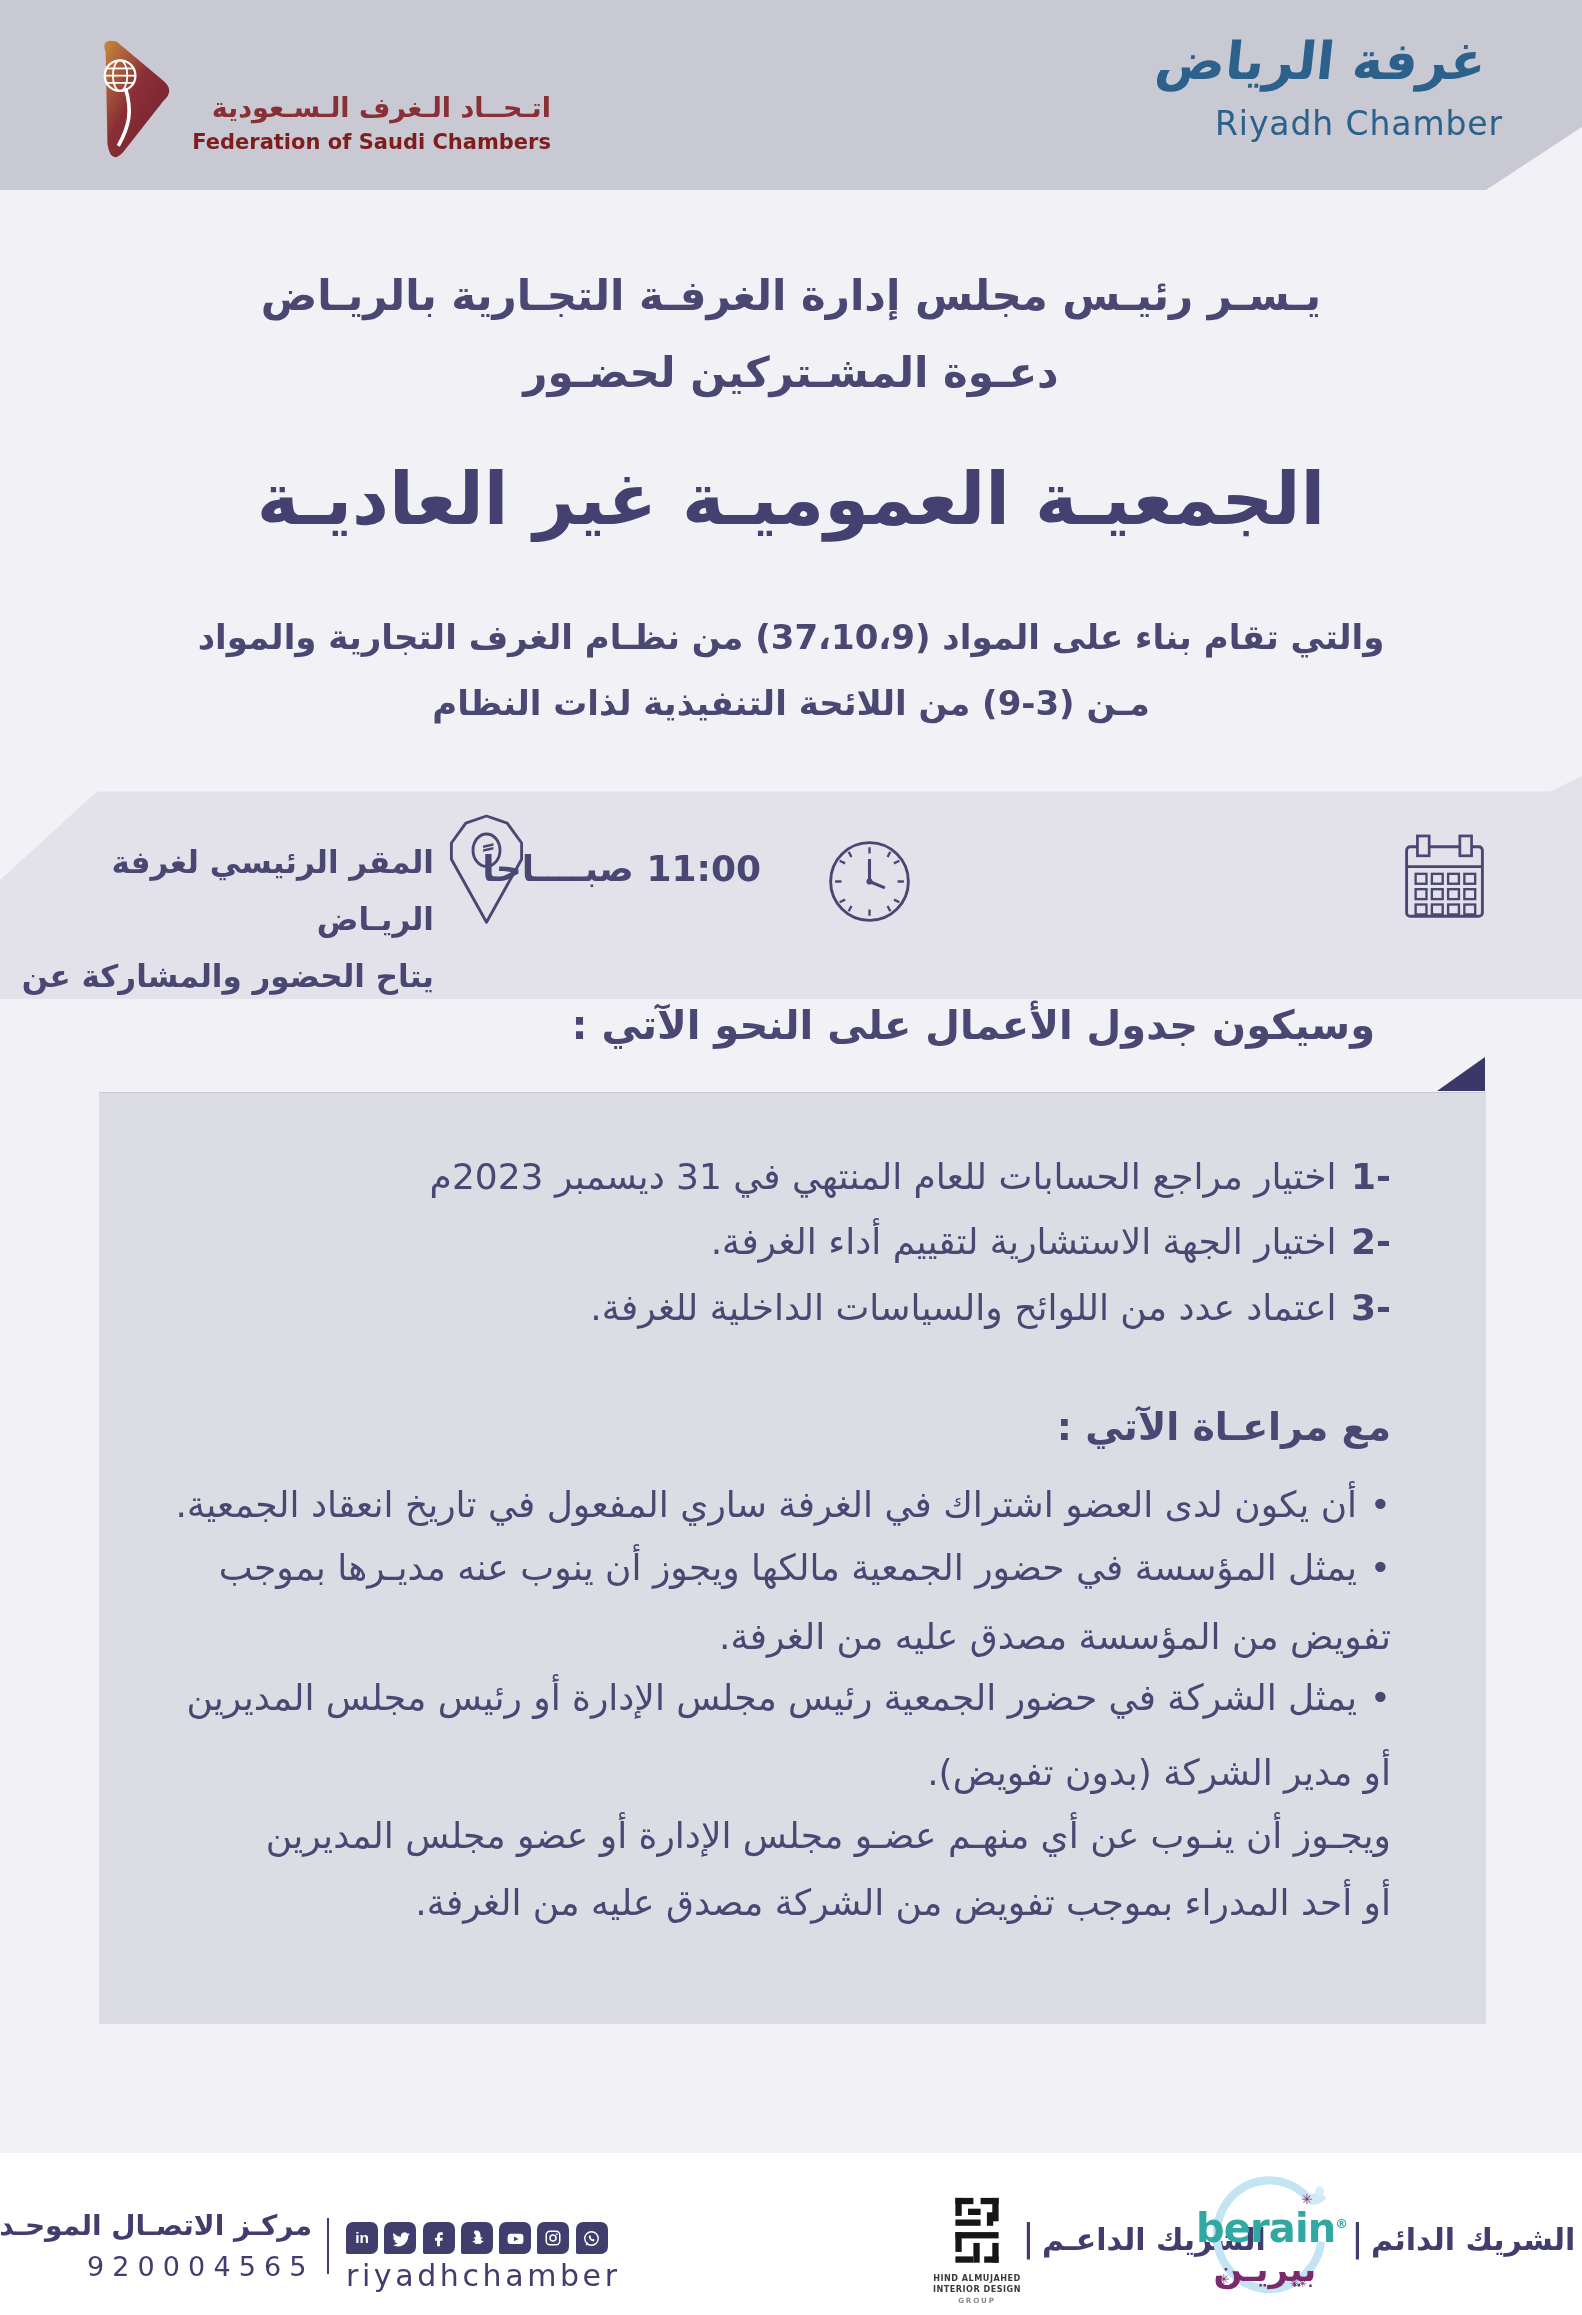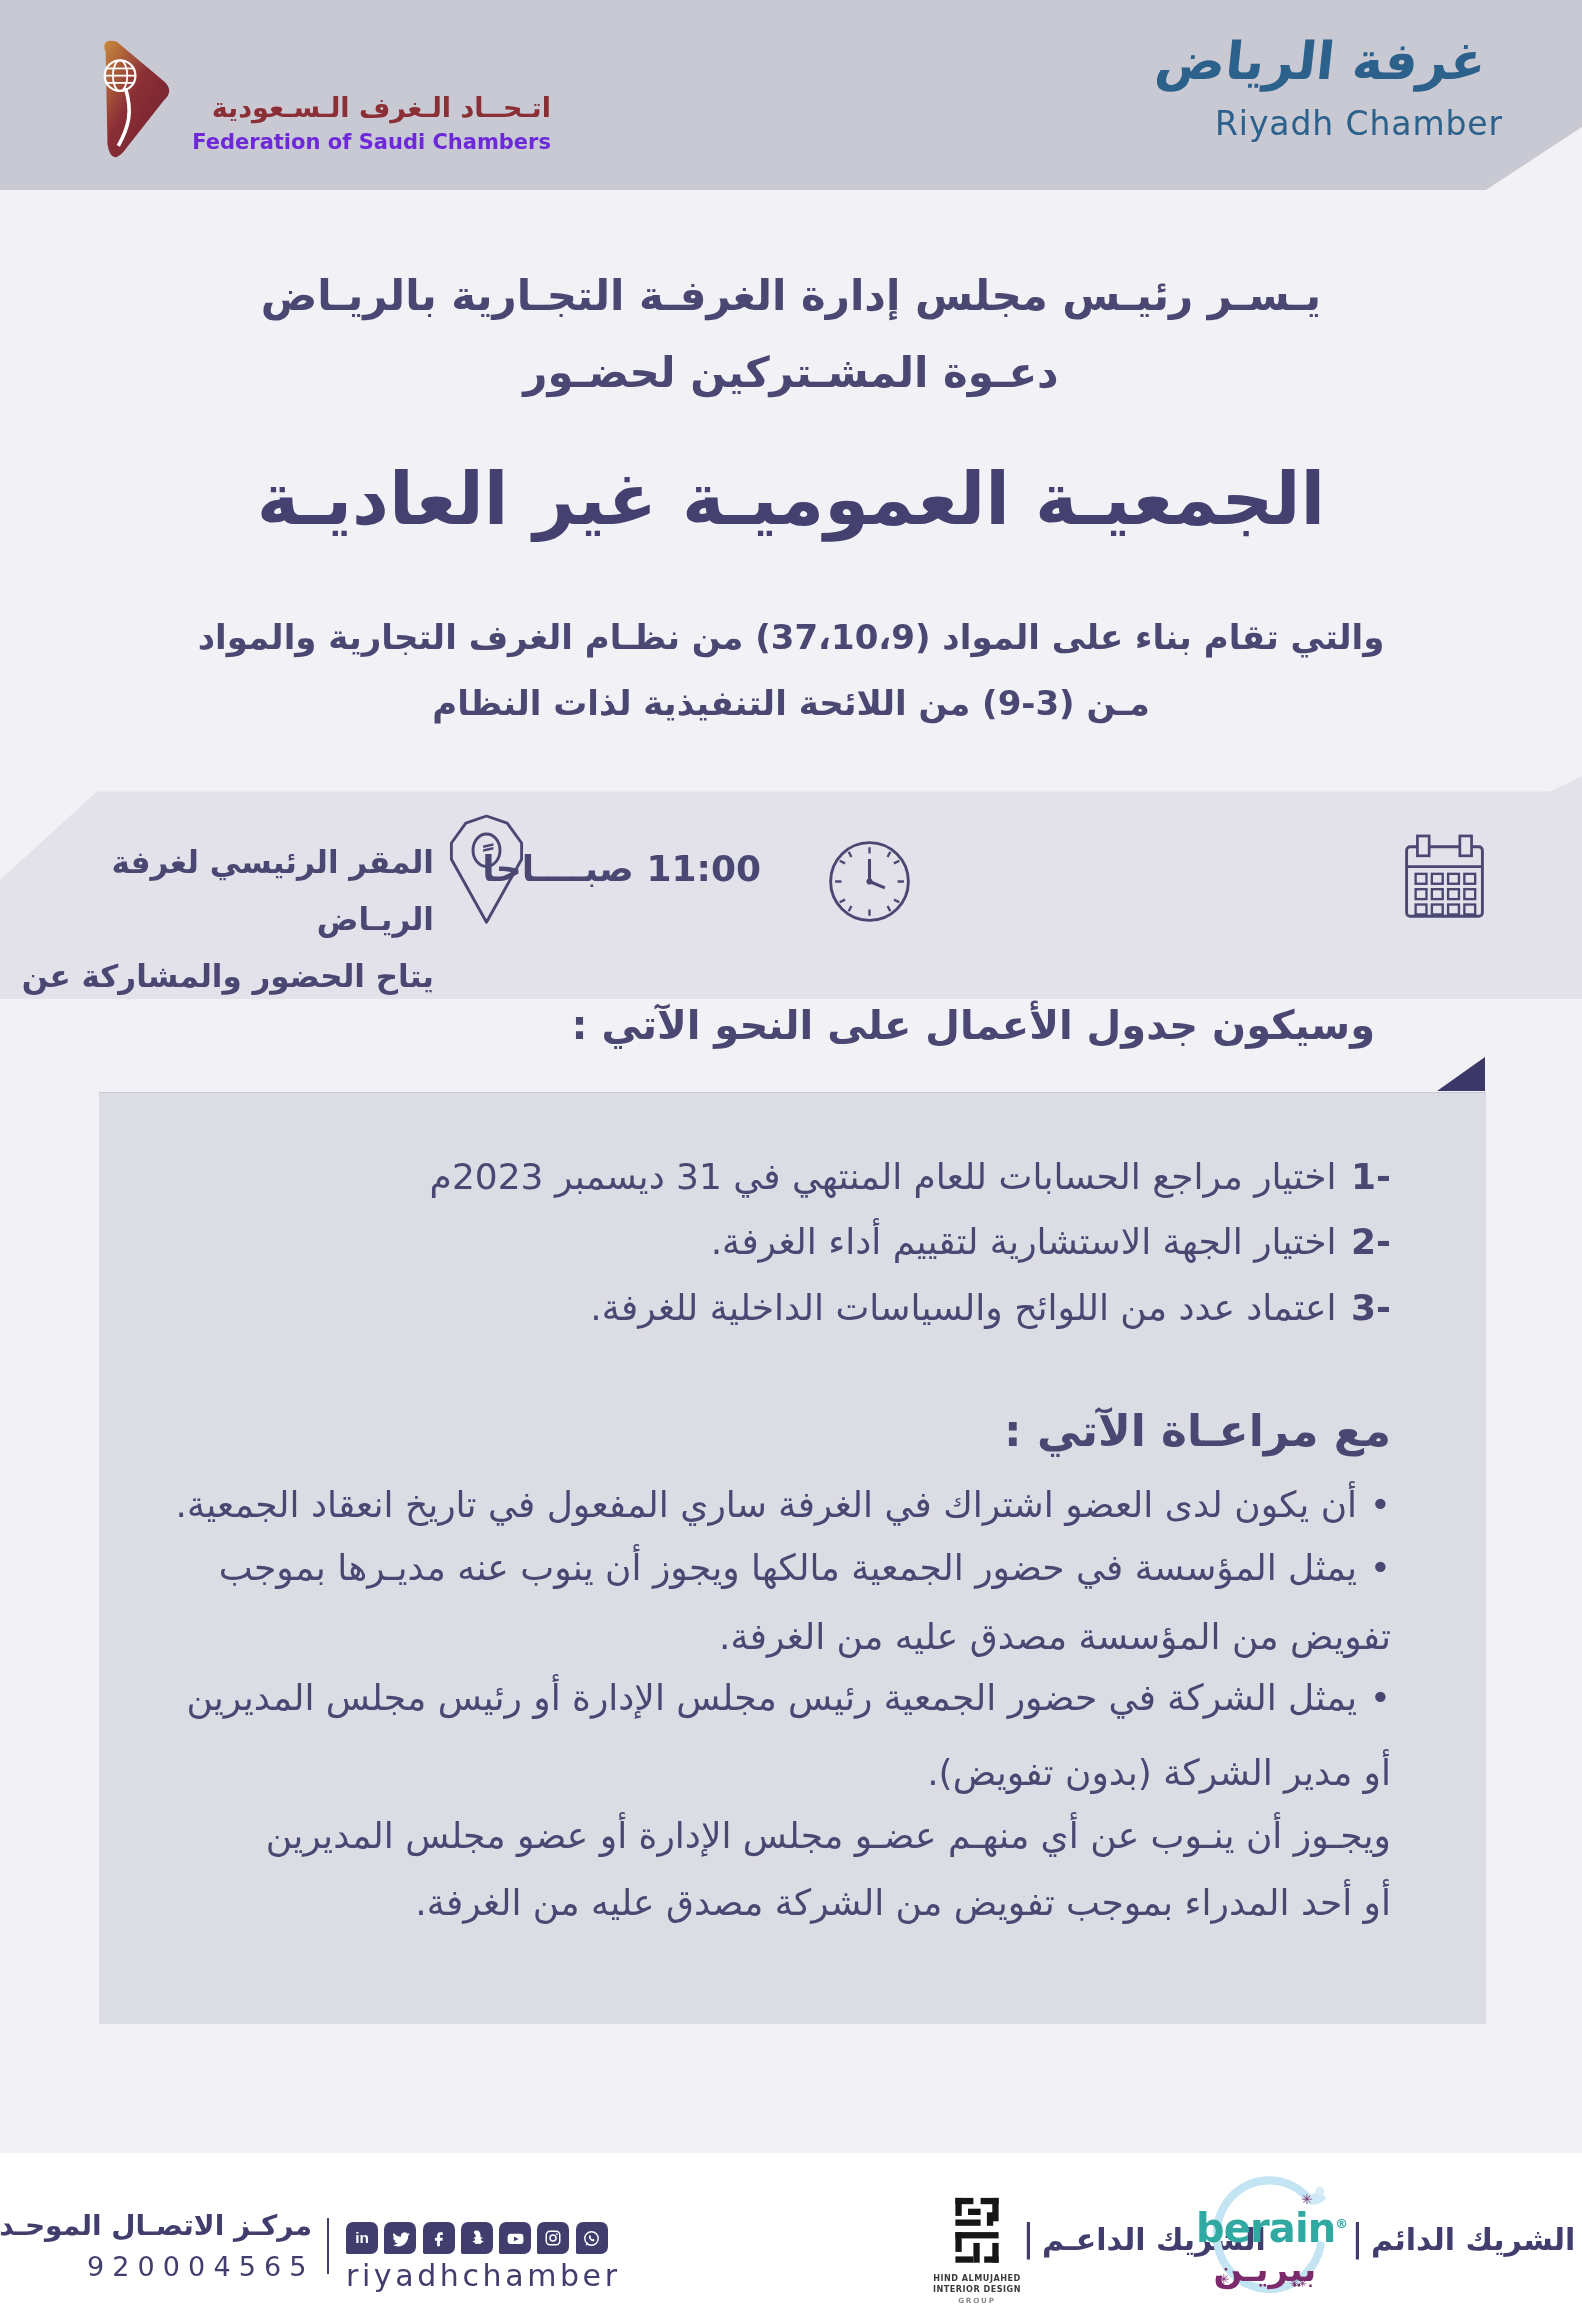--- a/index.html
+++ b/index.html
@@ -4,21 +4,21 @@
 <style>
   html,body{margin:0;padding:0;background:#ffffff;}
   .poster{position:relative;width:1582px;height:2316px;background:#f2f1f5;overflow:hidden;
           font-family:"DejaVu Sans",sans-serif;color:#4a4773;}
   
   .header{position:absolute;top:0;left:0;width:1582px;height:190px;background:#c9c9d3;
           clip-path:polygon(0 0,1582px 0,1582px 127px,1486px 190px,0 190px);}
   .fed-logo{position:absolute;left:93px;top:36px;display:flex;}
   .fed-text{margin-left:16.3px;margin-top:56px;}
   .fed-ar{font-size:27px;font-weight:700;color:#8b2f36;white-space:nowrap;}
-  .fed-en{font-size:21px;font-weight:700;color:#6d28d9;white-space:nowrap;margin-top:7.2px;}
+  .fed-en{font-size:21px;font-weight:700;color:#7f1d1d;white-space:nowrap;margin-top:7.2px;}
   .riyadh-logo{position:absolute;right:96px;top:31px;width:271px;text-align:center;}
   .riyadh-ar{font-size:52px;font-weight:700;color:#2b618a;white-space:nowrap;transform:skewX(-6deg);}
   .riyadh-en{font-size:33px;color:#2b618a;letter-spacing:0.9px;margin-top:12.7px;white-space:nowrap;}
   
   .c-line{position:absolute;left:0;width:100%;text-align:center;white-space:nowrap;}
   .intro1{top:271px;font-size:42px;font-weight:700;}
   .intro2{top:348px;font-size:42px;font-weight:700;}
   .big-title{top:457px;font-size:72px;font-weight:800;color:#444170;}
   .sub1{top:617px;font-size:34px;font-weight:700;}
   .sub2{top:683px;font-size:34px;font-weight:700;}
@@ -35,21 +35,21 @@
   .pin-icon{right:1055px;top:36px;}
   
   .agenda-head{position:absolute;right:207px;top:1002px;font-size:40px;font-weight:700;white-space:nowrap;}
   .flag-tri{position:absolute;left:1437px;top:1057px;width:48px;height:34px;background:#3b3869;
             clip-path:polygon(100% 0,100% 100%,0 100%);}
   .graybox{position:absolute;left:99px;top:1092px;width:1387px;height:931px;background:#dcdce4;
            border-top:1.8px solid #c7c6d2;}
   .row{position:absolute;right:95px;direction:rtl;display:flex;gap:14.5px;font-size:36px;
        white-space:nowrap;color:#4a4773;}
   .row .num{direction:ltr;font-weight:700;}
-  .notes-head{position:absolute;right:95px;font-size:44px;font-weight:700;direction:rtl;white-space:nowrap;}
+  .notes-head{position:absolute;right:95px;font-size:38px;font-weight:700;direction:rtl;white-space:nowrap;}
   .note{position:absolute;right:95px;direction:rtl;font-size:36px;white-space:nowrap;color:#4a4773;}
   .note .b{margin-left:12.7px;}
   
   .footer{position:absolute;left:0;top:2153px;width:1582px;height:163px;background:#ffffff;}
   .contact-label{position:absolute;left:90px;top:56px;width:222px;text-align:center;font-size:28px;
                  font-weight:700;color:#413e6d;direction:rtl;white-space:nowrap;}
   .contact-phone{position:absolute;left:87px;top:98px;width:226px;text-align:center;font-size:27px;
                  color:#413e6d;letter-spacing:8.1px;direction:ltr;}
   .vline{position:absolute;left:327px;top:65px;width:1.8px;height:56px;background:#413e6d;}
   .social-row{position:absolute;left:346px;top:69px;display:flex;gap:6.3px;}

